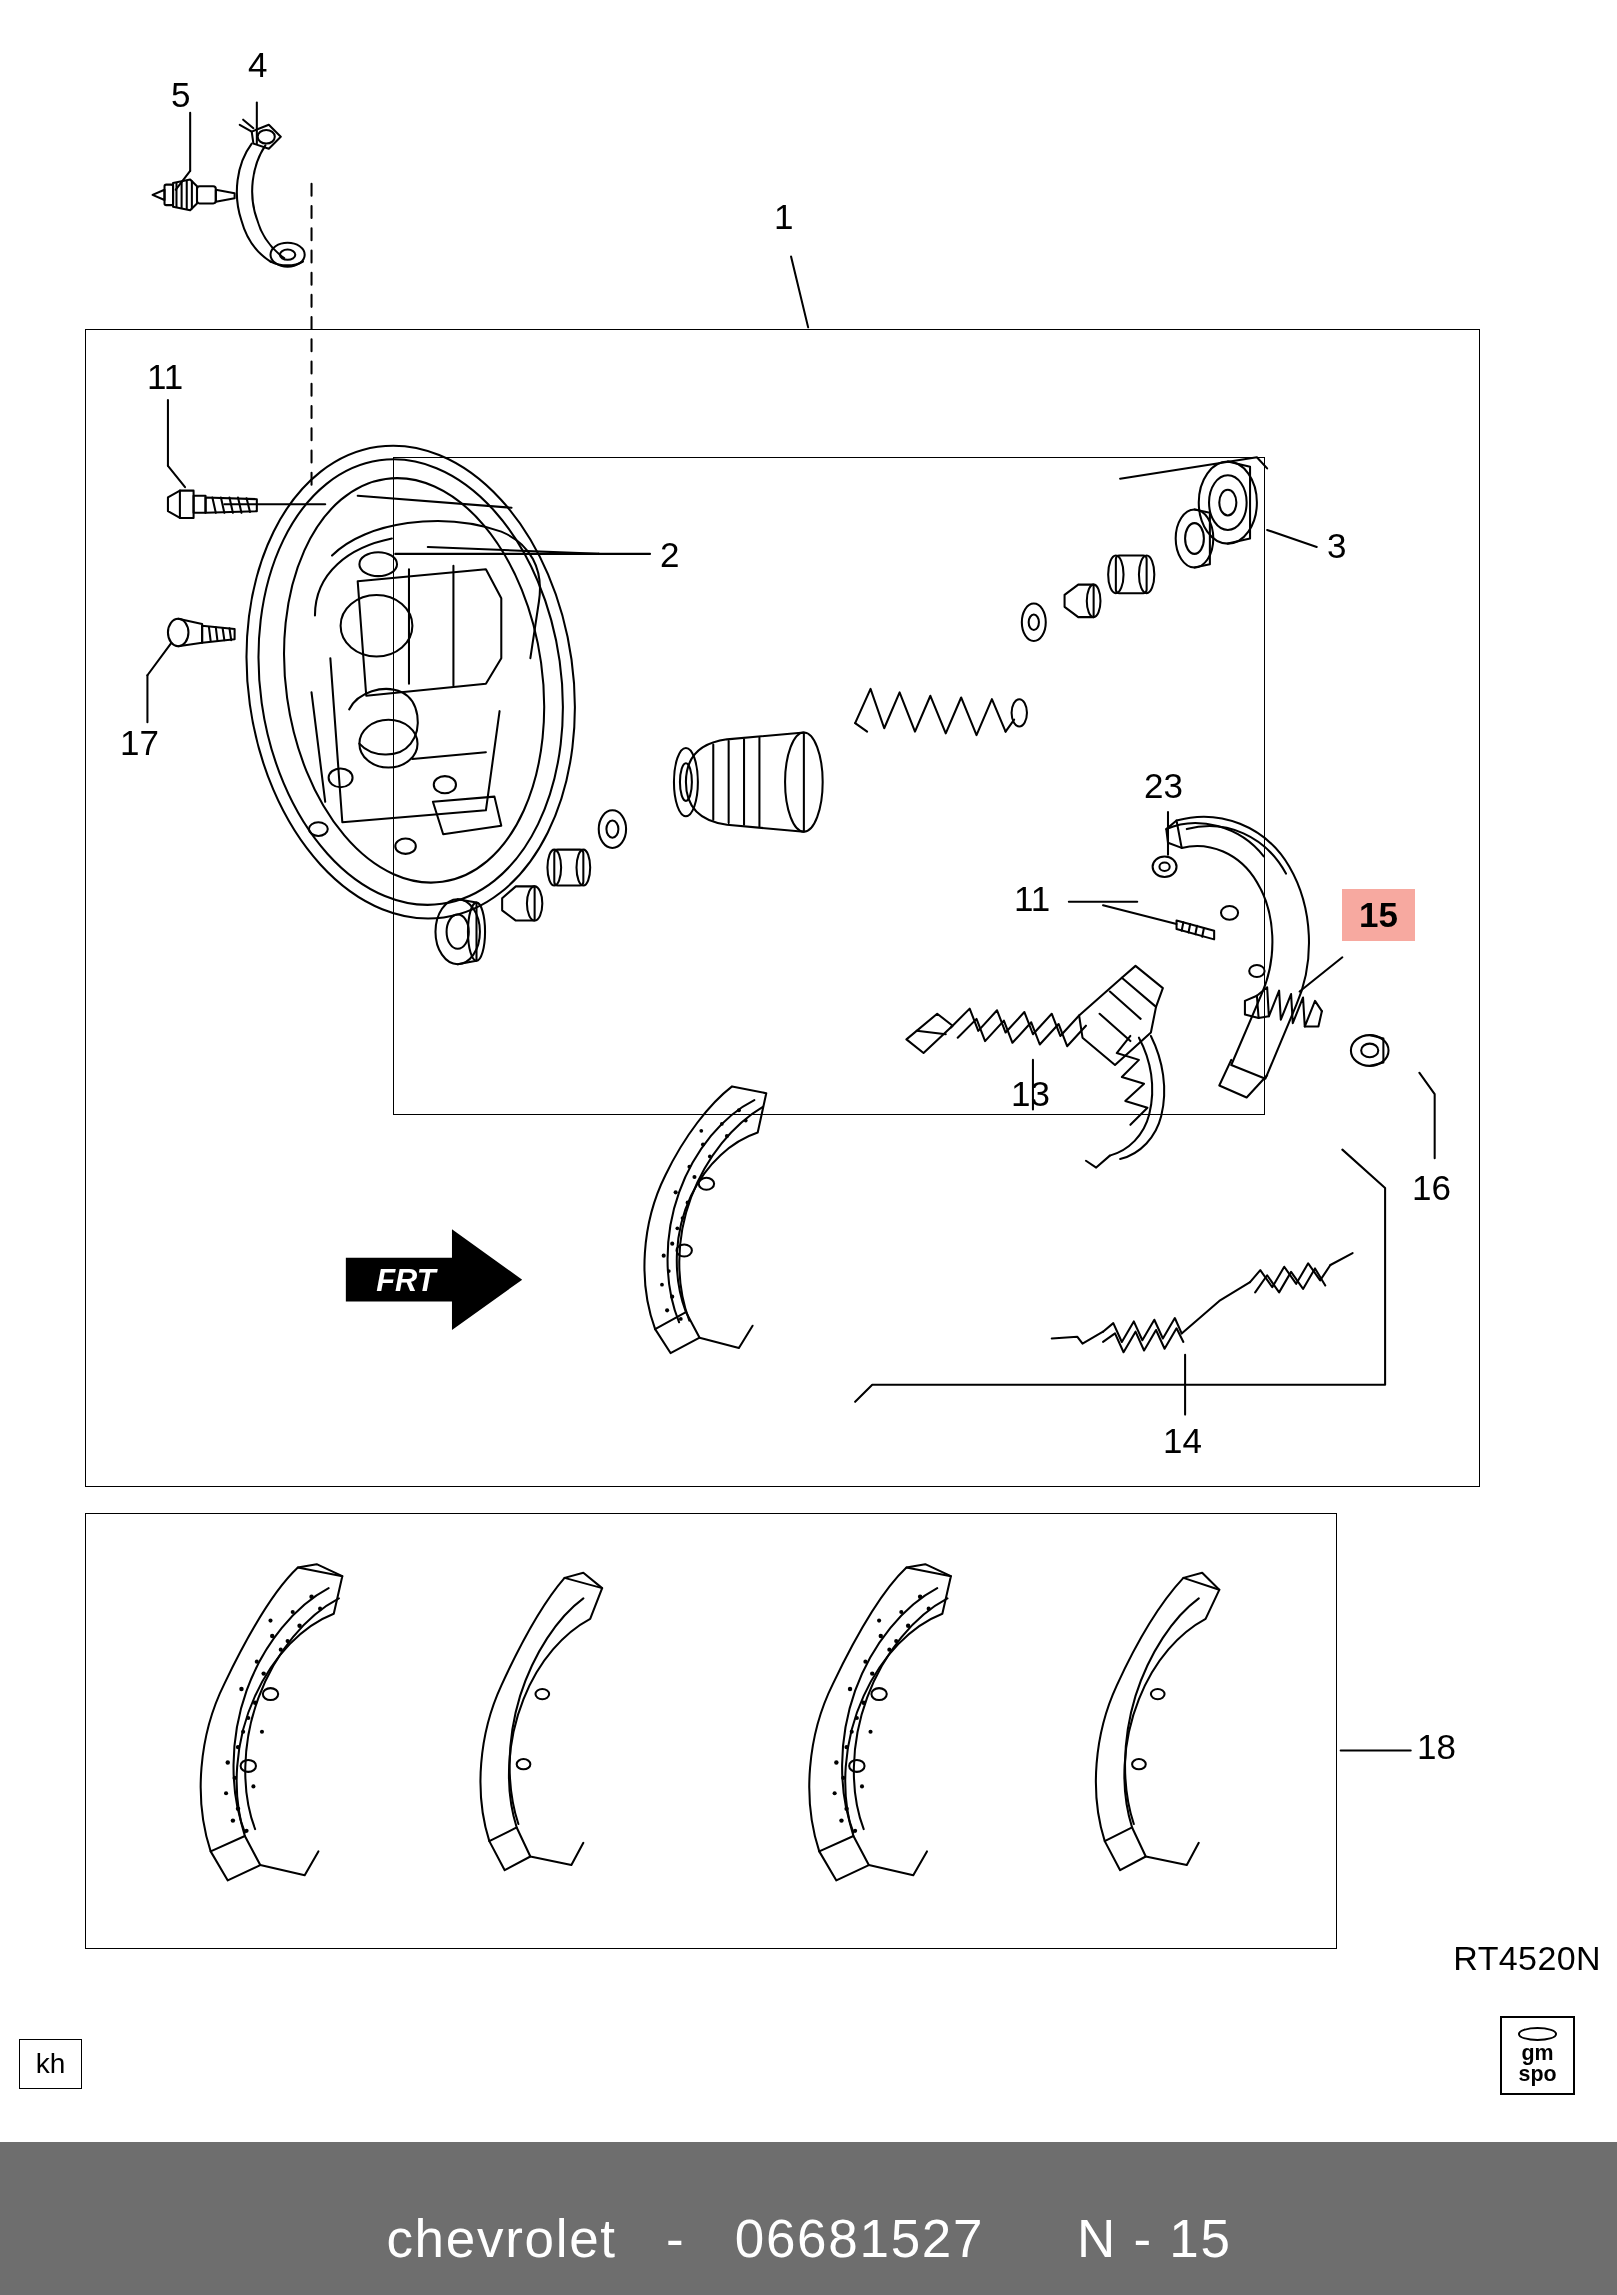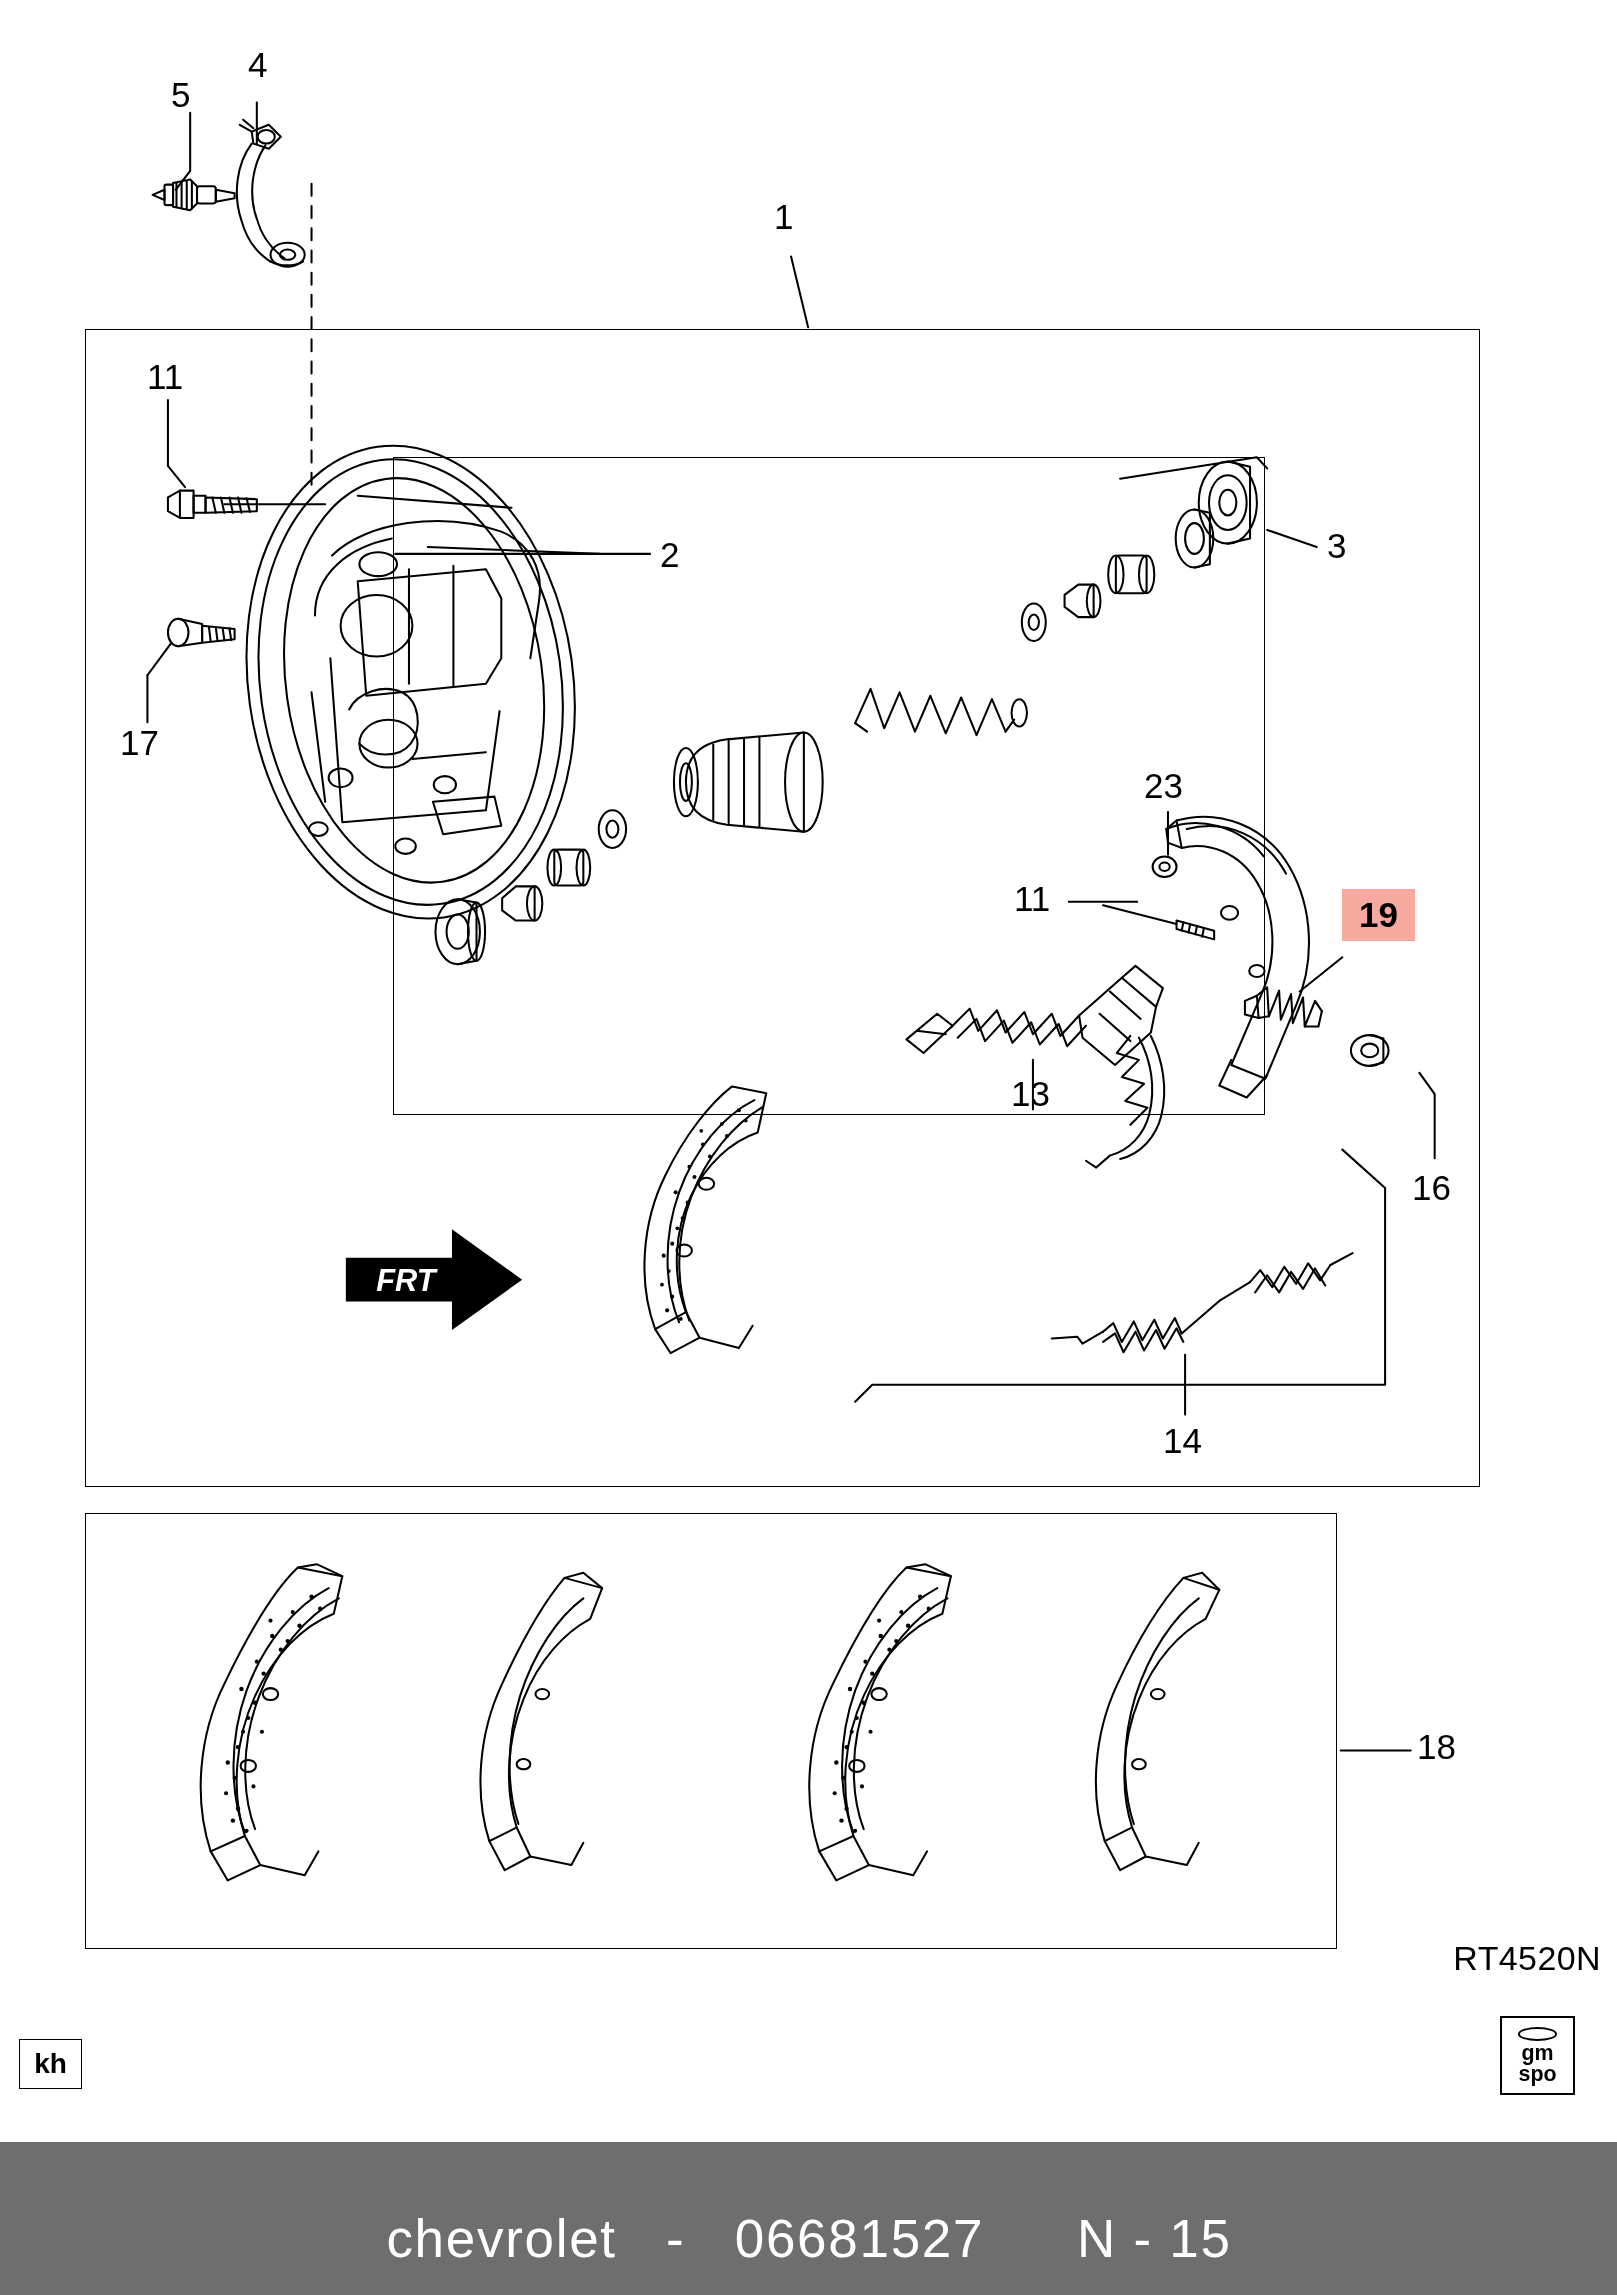--- a/index.html
+++ b/index.html
@@ -71,21 +71,20 @@
     left: 19px;
     top: 2039px;
     width: 63px;
     height: 50px;
     border: 1.7px solid #000;
     box-sizing: border-box;
     display: flex;
     align-items: center;
     justify-content: center;
     font-size: 28px;
-    font-weight: bold;
   }
   .gm-box {
     position: absolute;
     left: 1462px;
     top: 2016px;
     width: 75px;
     height: 79px;
     border: 2.6px solid #000;
     box-sizing: border-box;
     display: flex;
@@ -517,21 +516,21 @@
 
   <div class="callout" style="left:774px;  top:199px;">1</div>
   <div class="callout" style="left:660px;  top:537px;">2</div>
   <div class="callout" style="left:1327px; top:528px;">3</div>
   <div class="callout" style="left:248px;  top:47px;">4</div>
   <div class="callout" style="left:171px;  top:77px;">5</div>
   <div class="callout" style="left:147px;  top:359px;">11</div>
   <div class="callout" style="left:1014px; top:881px;">11</div>
   <div class="callout" style="left:1011px; top:1076px;">13</div>
   <div class="callout" style="left:1163px; top:1423px;">14</div>
-  <div class="callout hl" style="left:1342px; top:889px;">19</div>
+  <div class="callout hl" style="left:1342px; top:889px;">15</div>
   <div class="callout" style="left:1412px; top:1170px;">16</div>
   <div class="callout" style="left:120px;  top:725px;">17</div>
   <div class="callout" style="left:1417px; top:1729px;">18</div>
   <div class="callout" style="left:1144px; top:768px;">23</div>
 
   <div class="rt-code">RT4520N</div>
 
   <div class="kh-box">
     <span>kh</span>
   </div>

